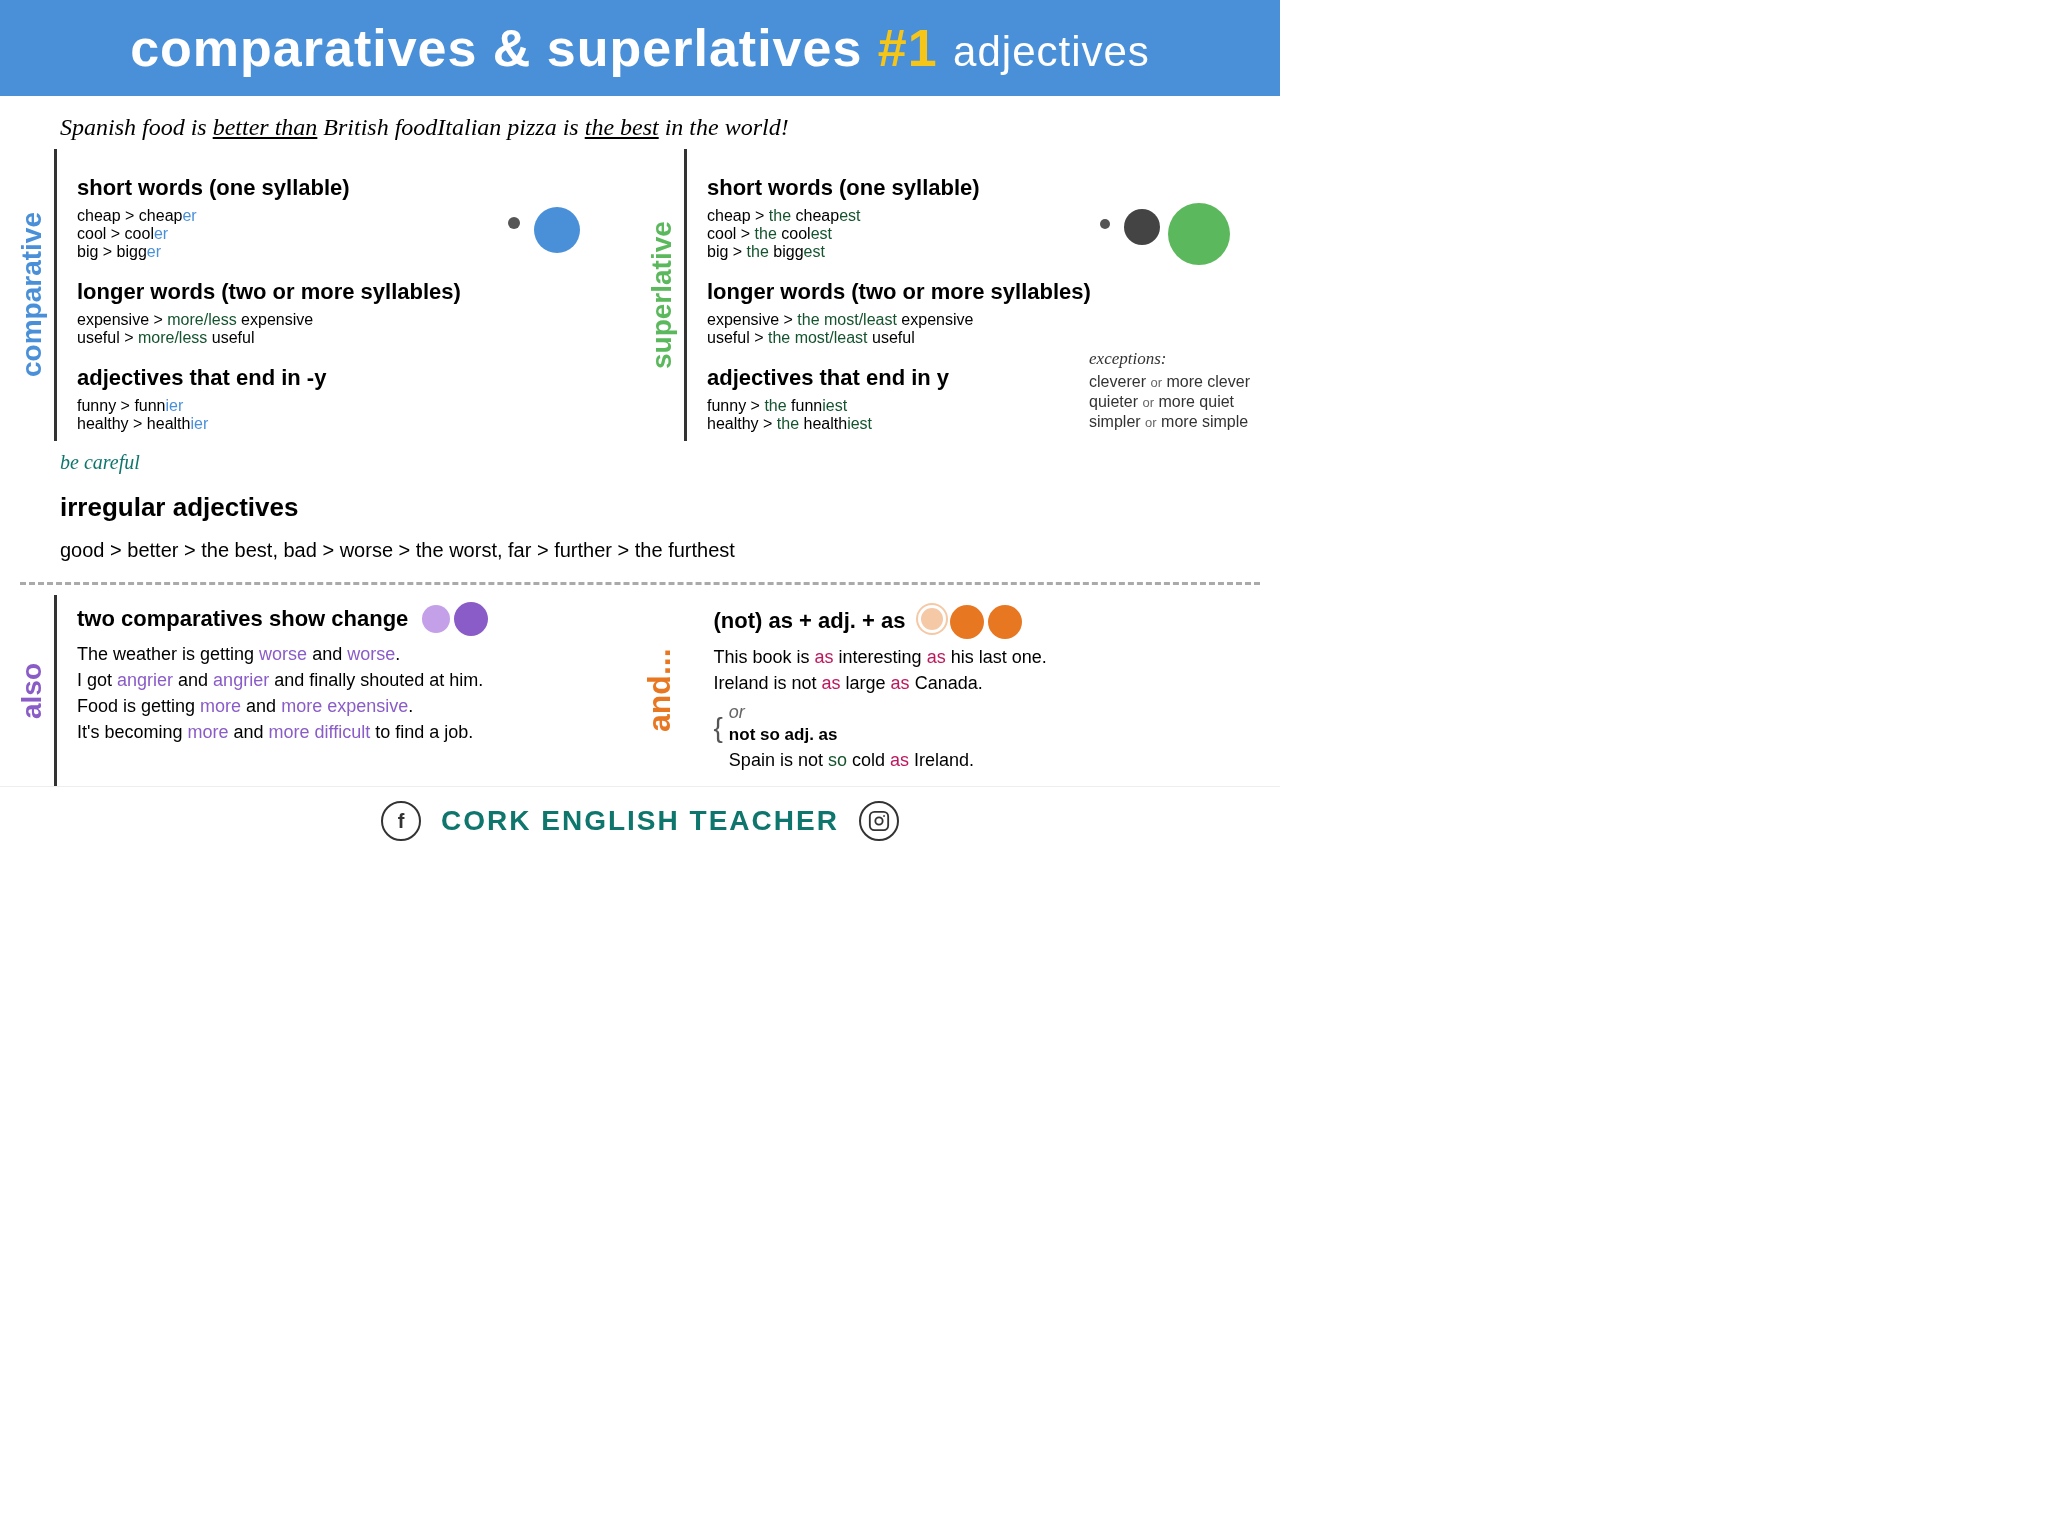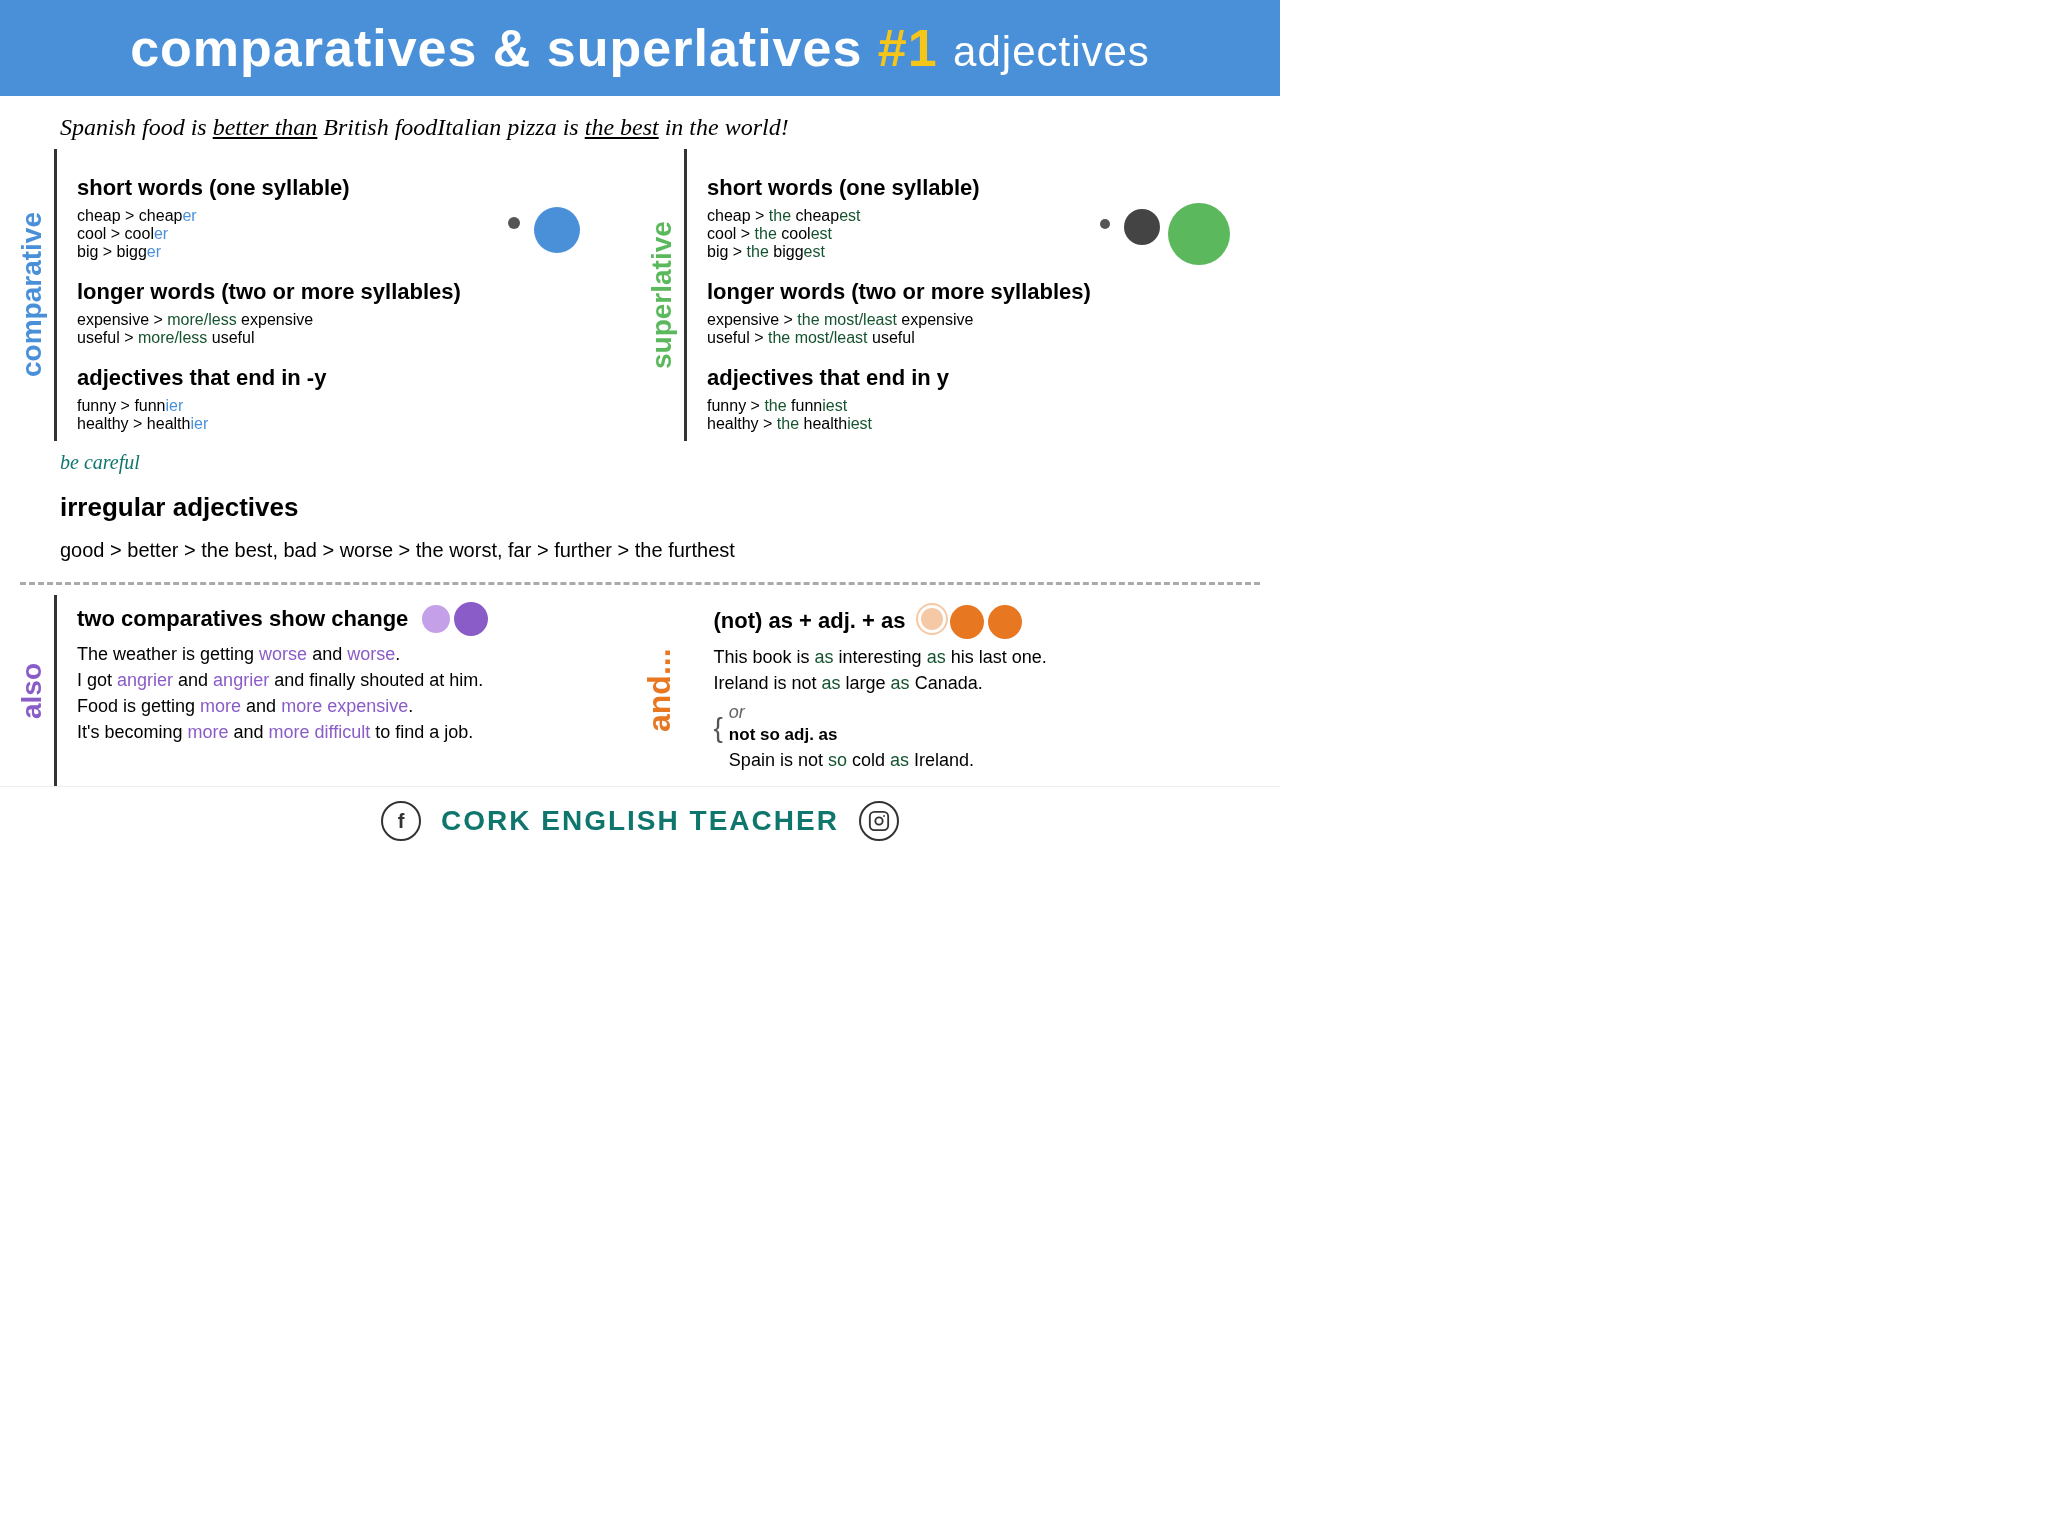--- a/index.html
+++ b/index.html
@@ -63,21 +63,21 @@
     .side-label.superlative {
       color: #5cb85c;
     }
     .side-label.also {
       color: #8a5cc7;
     }
 
     .green { color: #14532d; }
     .blue { color: #4a90d9; }
     .purple { color: #8a5cc7; }
-    .orange { color: #14532d; text-align: center; }
+    .orange { color: #be185d; text-align: center; }
 
     .section-title {
       font-size: 22px;
       font-weight: 900;
       margin-top: 18px;
       margin-bottom: 6px;
     }
 
     
     .top-section {
@@ -308,20 +308,26 @@
     </div>
 
     <div class="section-title">longer words (two or more syllables)</div>
     <p>expensive &gt; <span class="green">the most/least</span> expensive</p>
     <p>useful &gt; <span class="green">the most/least</span> useful</p>
 
     <div class="section-title">adjectives that end in y</div>
     <p>funny &gt; <span class="green">the</span> funn<span class="green">iest</span></p>
     <p>healthy &gt; <span class="green">the</span> health<span class="green">iest</span></p>
 
+    <div class="exceptions">
+      <div class="exc-title">exceptions:</div>
+      <p>cleverer <span class="exc-small">or</span> more clever</p>
+      <p>quieter <span class="exc-small">or</span> more quiet</p>
+      <p>simpler <span class="exc-small">or</span> more simple</p>
+    </div>
 
   </div>
 </div>
 
 <div class="irregular-section">
   <div class="be-careful">be careful</div>
   <h2 class="section-title">irregular adjectives</h2>
   <p>good &gt; better &gt; the best, bad &gt; worse &gt; the worst, far &gt; further &gt; the furthest</p>
 </div>
 

